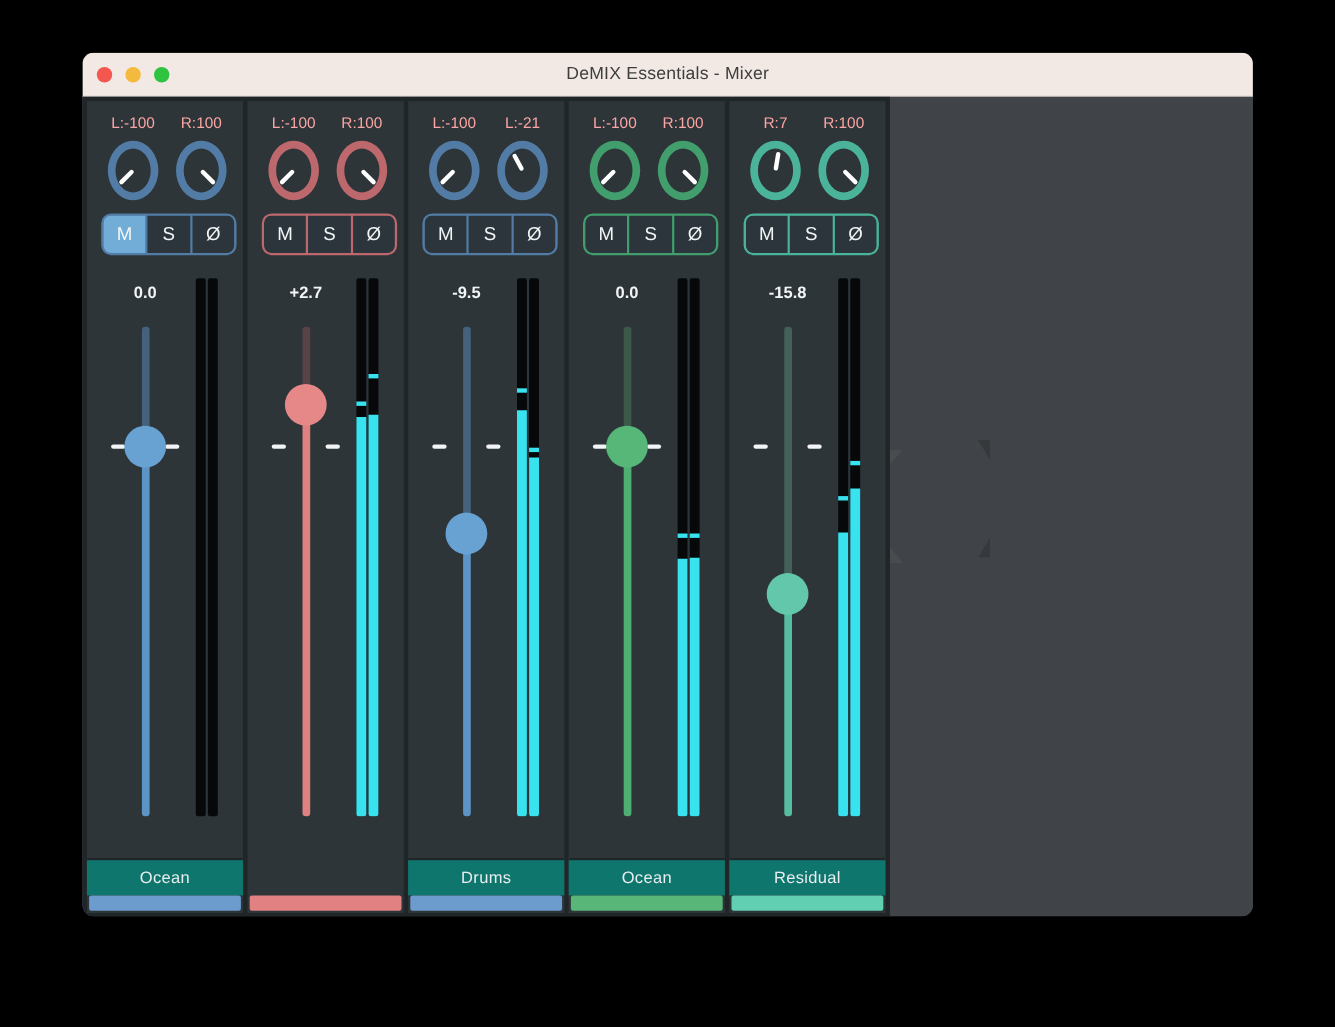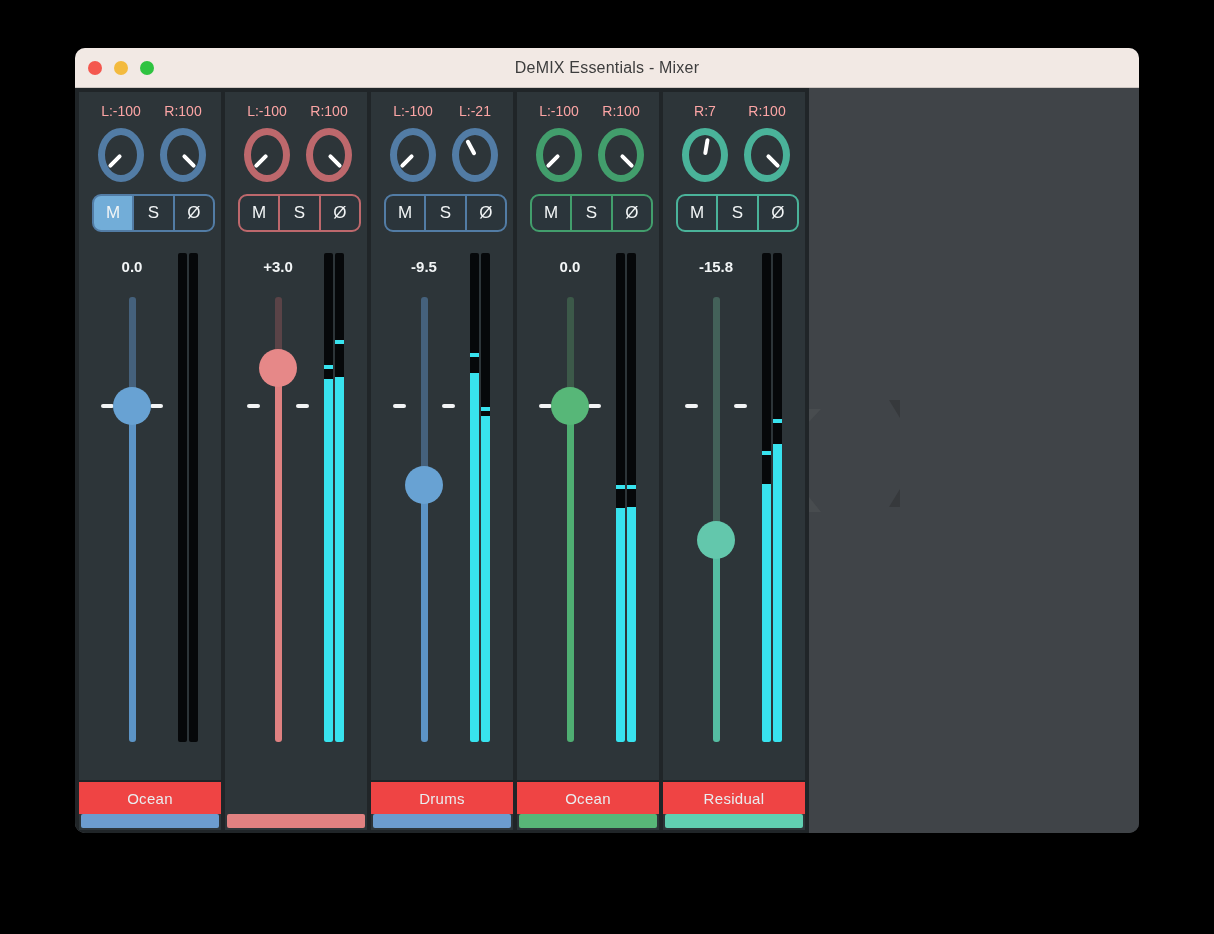--- a/index.html
+++ b/index.html
@@ -58,21 +58,21 @@
   .ftrack{position:absolute;left:49.5px;top:205px;width:7px;height:445px;}
   .ftrack-top{position:absolute;left:0;top:0;width:100%;background:var(--track-top);border-radius:3px 3px 0 0;}
   .ftrack-fill{position:absolute;left:0;bottom:0;width:100%;background:var(--track-fill);border-radius:0 0 3px 3px;}
   .fhandle{position:absolute;left:34px;width:38px;height:38px;border-radius:50%;background:var(--handle);}
   .meter{position:absolute;top:161px;width:9px;height:489px;background:#06080a;border-radius:2px;}
   .meter-l{left:99px}.meter-r{left:110px}
   .mfill{position:absolute;bottom:0;left:0;width:100%;background:var(--meter);border-radius:0 0 2px 2px;}
   .mpeak{position:absolute;left:0;width:100%;height:4px;background:var(--meter);}
   .nameplate{
     position:absolute;left:0;top:688px;width:100%;height:34px;box-sizing:border-box;
-    background:#ef4444;border-top:2px solid #202528;
+    background:#0f766e;border-top:2px solid #202528;
     display:flex;align-items:center;justify-content:center;
     font-size:15px;font-weight:300;color:#e9edef;letter-spacing:.3px;
   }
   .colorbar{position:absolute;left:2px;right:2px;top:722px;height:14px;background:var(--name-bar);border-radius:2px;}
 </style>
 </head>
 <body>
 
 <div class="window">
   <div class="titlebar" style="background: rgb(242, 233, 228);">
@@ -135,21 +135,21 @@
     <div class="knob knob-r">
       <div class="kwrap" style="transform: rotate(135deg);">
         <div class="kline"></div>
       </div>
     </div>
     <div class="msgroup">
       <div class="msbtn mute">M</div>
       <div class="msbtn solo">S</div>
       <div class="msbtn phase">Ø</div>
     </div>
-    <div class="gain">+3.0</div>
+    <div class="gain">+2.7</div>
     <div class="tick tick-l"></div>
     <div class="tick tick-r"></div>
     <div class="ftrack">
       <div class="ftrack-top" style="height: 71.2px;"></div>
       <div class="ftrack-fill" style="height: 373.8px;"></div>
     </div>
     <div class="fhandle" style="top: 257.2px;"></div>
     <div class="meter meter-l">
       <div class="mfill" style="height: 363px;"></div>
       <div class="mpeak" style="bottom: 373px;"></div>

